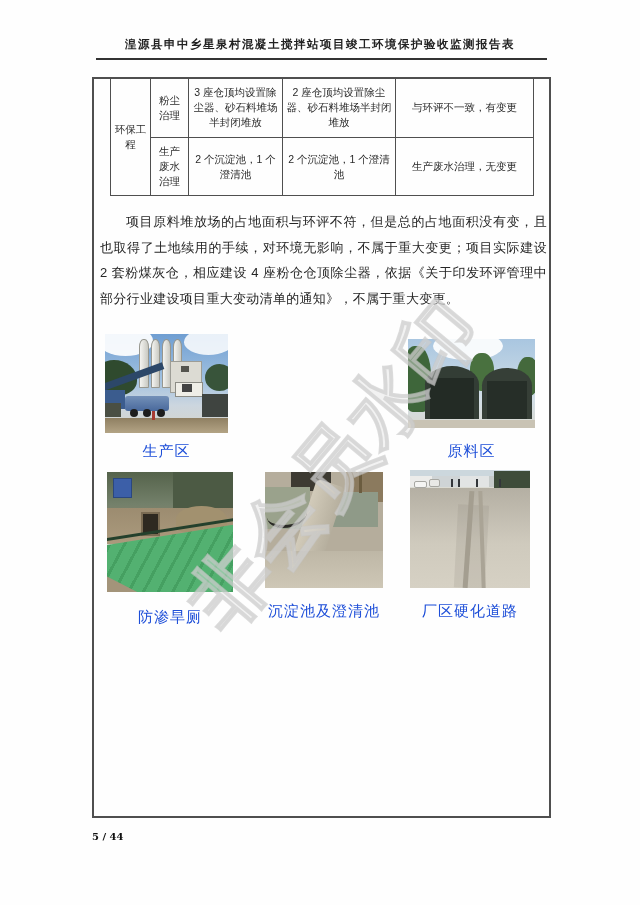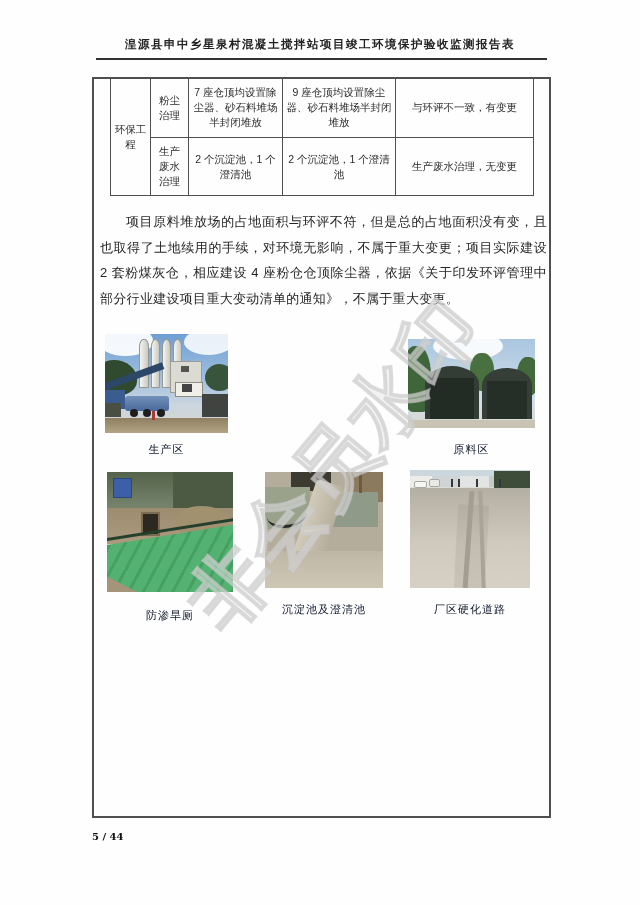--- a/index.html
+++ b/index.html
@@ -33,21 +33,21 @@
   
   .body-par {
     position:absolute; left:100px; top:209px; width:447px;
     font-size:13px; line-height:25.5px; text-indent:2em; text-align:justify;
     letter-spacing:0.3px; color:#262626;
   }
   
   .photo-cell { position:absolute; }
   .photo { position:relative; overflow:hidden; background:#dcdcd4; }
   .photo div { position:absolute; }
-  .caption { text-align:center; font-size:11px; color:#0f172a; letter-spacing:1px; }
+  .caption { text-align:center; font-size:15px; color:#1d4ed8; letter-spacing:1px; }
   
   .p1-sky{inset:0;background:linear-gradient(180deg,#6f9ed2,#9fc0e0 45%,#ccd6df 72%,#d6d4c9)}
   .p1-cl1{left:-6%;top:-8%;width:45%;height:30%;background:rgba(255,255,255,.92);border-radius:50%}
   .p1-cl2{right:-4%;top:-5%;width:40%;height:26%;background:rgba(255,255,255,.85);border-radius:50%}
   .p1-trl{left:-8%;top:26%;width:34%;height:36%;background:#2f4a2e;border-radius:45% 55% 40% 50%}
   .p1-trr{right:-5%;top:30%;width:24%;height:28%;background:#38543a;border-radius:50%}
   .p1-silo{top:5%;width:8%;height:50%;background:linear-gradient(90deg,#f4f4f1,#c9c9c2);border:1px solid #97978f;border-radius:45% 45% 6% 6%/16% 16% 4% 4%}
   .p1-s1{left:28%}.p1-s2{left:37%}.p1-s3{left:46%}.p1-s4{left:55%}
   .p1-tower{left:53%;top:27%;width:26%;height:33%;background:#dcdbd3;border:1px solid #9d9d96}
   .p1-w1{left:62%;top:32%;width:6%;height:6%;background:#55554f}
@@ -149,22 +149,22 @@
         <col style="width:40px">
         <col style="width:38px">
         <col style="width:94px">
         <col style="width:113px">
         <col style="width:138px">
       </colgroup>
     <tbody>
         <tr class="r1">
       <td rowspan="2">环保工程</td>
       <td>粉尘治理</td>
-      <td>7 座仓顶均设置除尘器、砂石料堆场半封闭堆放</td>
-      <td>9 座仓顶均设置除尘器、砂石料堆场半封闭堆放</td>
+      <td>3 座仓顶均设置除尘器、砂石料堆场半封闭堆放</td>
+      <td>2 座仓顶均设置除尘器、砂石料堆场半封闭堆放</td>
       <td>与环评不一致，有变更</td>
     </tr>
     <tr class="r2">
       <td>生产废水治理</td>
       <td>2 个沉淀池，1 个澄清池</td>
       <td>2 个沉淀池，1 个澄清池</td>
       <td>生产废水治理，无变更</td>
     </tr>
   </tbody>
     </table>

